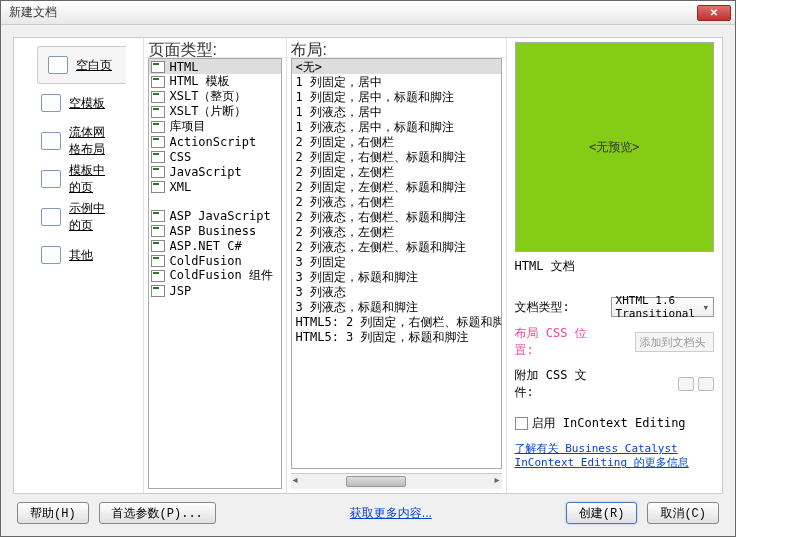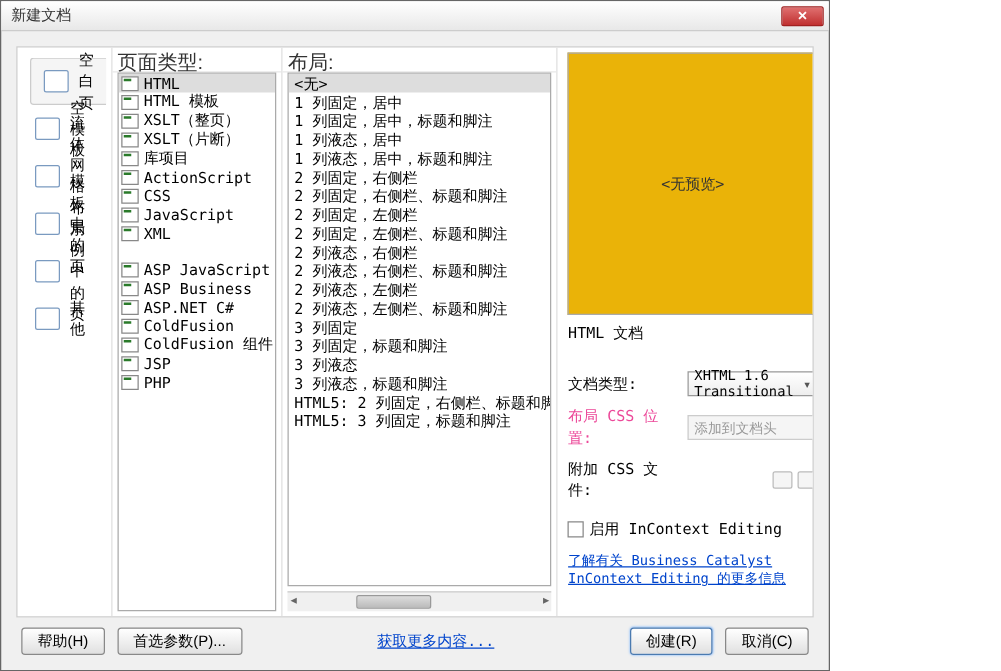--- a/index.html
+++ b/index.html
@@ -1,61 +1,61 @@
 <!DOCTYPE html>
 <html><head>
 <meta charset="utf-8">
 <style>
 * { box-sizing: border-box; margin: 0; padding: 0; }
 body { font-family: "Microsoft YaHei", SimSun, sans-serif; font-size: 12px; background: #fff; }
-.window { width: 664px; height: 537px; border: 1px solid #666; background: #f0f0f0; display: flex; flex-direction: column; }
+.window { width: 736px; height: 537px; border: 1px solid #666; background: #f0f0f0; display: flex; flex-direction: column; }
 .titlebar { height: 24px; background: linear-gradient(#fff, #e8e8e8); border-bottom: 1px solid #ccc; display: flex; align-items: center; padding: 0 4px; }
 .titlebar-text { flex: 1; font-size: 12px; color: #333; padding-left: 4px; }
 .close-btn { width: 34px; height: 16px; background: linear-gradient(#e07070, #c03030); border: 1px solid #a02020; border-radius: 2px; color: #fff; display: flex; align-items: center; justify-content: center; font-weight: bold; cursor: pointer; font-size: 10px; }
 .content { flex: 1; padding: 12px; display: flex; flex-direction: column; }
 .main-panel { flex: 1; border: 1px solid #ccc; background: #fff; display: flex; overflow: hidden; }
-.sidebar { width: 145px; padding: 8px 4px; }
+.sidebar { width: 145px; padding: 8px 17px; text-decoration: underline; }
 .sidebar-item { display: flex; align-items: center; height: 38px; padding: 0 10px; cursor: pointer; gap: 8px; }
 .sidebar-item.active { background: #f5f5f5; border: 1px solid #ccc; border-right: none; border-radius: 3px 0 0 3px; margin-left: 6px; }
 .sidebar-icon { width: 20px; height: 18px; border: 1px solid #7a9ac0; background: #fff; border-radius: 2px; flex-shrink: 0; }
 .col { display: flex; flex-direction: column; border-left: 1px solid #e0e0e0; }
 .col-hdr { height: 20px; padding: 2px 4px; font-size: 16px; color: #333; border-bottom: 1px solid #e8e8e8; }
 .col-list { flex: 1; overflow-y: auto; background: #fff; border: 1px solid #aaa; margin: 0 4px 4px 4px; }
 .col-page { width: 165px; }
 .col-layout { width: 220px; position: relative; }
 .col-right { flex: 1; padding: 4px 8px; display: flex; flex-direction: column; font-family: SimSun, monospace; }
 .list-row { display: flex; align-items: center; height: 15px; padding: 0 2px; cursor: pointer; gap: 4px; font-family: SimSun, monospace; font-size: 12px; white-space: nowrap; }
 .list-row.sel { background: #ddd; }
 .file-icon { width: 14px; height: 12px; background: #fff; border: 1px solid #888; position: relative; flex-shrink: 0; }
 .file-icon::before { content: ""; position: absolute; top: 1px; left: 1px; width: 6px; height: 2px; background: #2a7a2a; }
 .layout-list { flex: 1; overflow-y: auto; background: #fff; border: 1px solid #aaa; margin: 0 4px 4px 4px; font-family: SimSun, monospace; }
 .layout-row { height: 15px; padding: 0 4px; cursor: pointer; white-space: nowrap; overflow: hidden; font-size: 12px; }
 .layout-row.sel { background: #ddd; }
-.preview-box { border: 1px solid #aaa; height: 210px; display: flex; align-items: center; justify-content: center; color: #333; background: #eab308; }
+.preview-box { border: 1px solid #aaa; height: 210px; display: flex; align-items: center; justify-content: center; color: #333; background: #84cc16; }
 .preview-label { margin: 6px 0 18px 0; }
 .form-row { display: flex; align-items: center; margin: 4px 0; gap: 6px; }
 .form-label { width: 90px; }
 .form-row .disabled { color: #ec4899; }
 .select { flex: 1; border: 1px solid #999; background: linear-gradient(#fff,#eee); height: 20px; padding: 0 18px 0 4px; position: relative; font-size: 11px; display: flex; align-items: center; }
 .select::after { content: "▾"; position: absolute; right: 4px; color: #555; }
-.input-locked { flex: 1; border: 1px solid #ccc; background: #f5f5f5; height: 20px; padding: 0 4px; color: #999; display: flex; align-items: center; font-size: 11px; }
+.input-locked { flex: 1; border: 1px solid #ccc; background: #f5f5f5; height: 20px; padding: 0 4px; color: #999; display: flex; align-items: center; font-size: 11px; margin-left: 24px; }
 .mini-icons { display: flex; gap: 4px; margin-left: 4px; }
 .mini-icon { width: 16px; height: 14px; border: 1px solid #bbb; border-radius: 2px; background: #f5f5f5; }
 .checkbox-row { display: flex; align-items: center; gap: 4px; margin: 10px 0 6px 0; }
 .checkbox { width: 13px; height: 13px; border: 1px solid #888; background: #fff; }
 .link { color: #0044cc; text-decoration: underline; cursor: pointer; margin-top: 4px; font-size: 11px; line-height: 1.3; }
 .hscroll { height: 16px; background: #f0f0f0; border-top: 1px solid #ccc; position: relative; margin: 0 4px 4px 4px; }
 .hscroll-thumb { position: absolute; left: 55px; top: 2px; width: 60px; height: 11px; background: linear-gradient(#ddd,#bbb); border: 1px solid #999; border-radius: 2px; }
 .hscroll::before { content: "◂"; position: absolute; left: 2px; top: 0; color: #666; font-size: 10px; }
 .hscroll::after { content: "▸"; position: absolute; right: 2px; top: 0; color: #666; font-size: 10px; }
 .button-row { display: flex; align-items: center; padding: 8px 4px 0 4px; gap: 10px; }
-.btn { height: 22px; padding: 0 12px; border: 1px solid #888; background: linear-gradient(#fff,#e0e0e0); border-radius: 3px; cursor: pointer; font-size: 12px; display: flex; align-items: center; font-family: Liberation Sans, sans-serif; }
+.btn { height: 22px; padding: 0 12px; border: 1px solid #888; background: linear-gradient(#fff,#e0e0e0); border-radius: 3px; cursor: pointer; font-size: 12px; display: flex; align-items: center; font-family: Liberation Mono, monospace; }
 .btn.primary { border: 1px solid #4a7ab0; box-shadow: 0 0 2px #6af; }
 .spacer { flex: 1; }
-.center-link { color: #0044cc; text-decoration: underline; cursor: pointer; font-family: Liberation Mono, monospace; }
+.center-link { color: #0044cc; text-decoration: underline; cursor: pointer; }
 </style>
 </head>
 <body>
 
 <div class="window">
   <div class="titlebar">
     <span class="titlebar-text">新建文档</span>
     <div class="close-btn">
         <span>✕</span>
       </div>
@@ -147,24 +147,20 @@
               <div class="file-icon"></div>
               <span>ColdFusion</span>
             </div>
           <div class="list-row">
               <div class="file-icon"></div>
               <span>ColdFusion 组件</span>
             </div>
           <div class="list-row">
               <div class="file-icon"></div>
               <span>JSP</span>
-            </div>
-          <div class="list-row">
-              <div class="file-icon"></div>
-              <span>PHP</span>
             </div>
         </div>
       </div>
 
       <div class="col col-layout">
         <div class="col-hdr">布局:</div>
         <div class="layout-list" id="layout-list">
             <div class="layout-row sel">&lt;无&gt;</div>
             <div class="layout-row">1 列固定，居中</div>
             <div class="layout-row">1 列固定，居中，标题和脚注</div>

